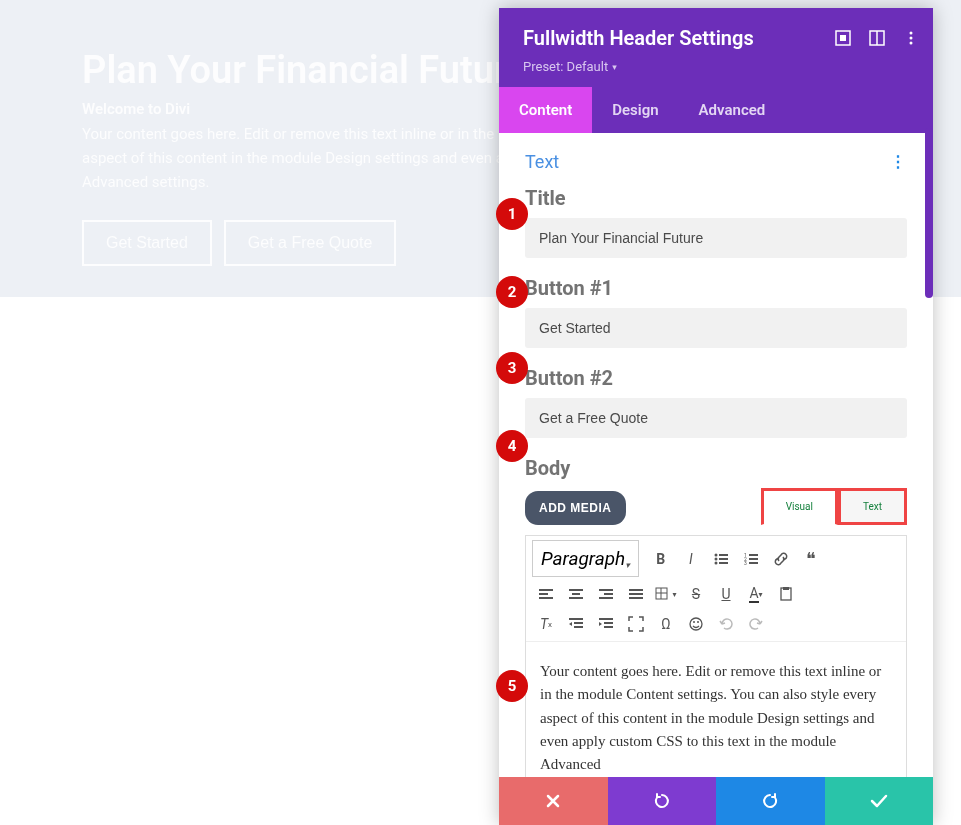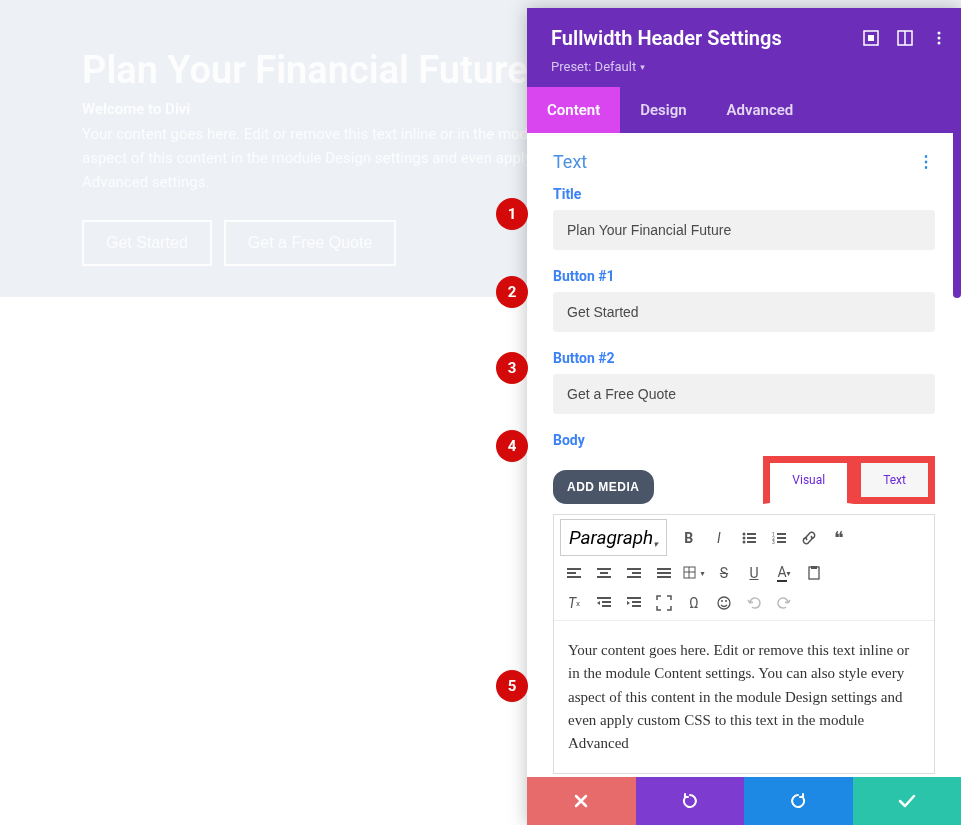--- a/index.html
+++ b/index.html
@@ -7,48 +7,48 @@
 
 
 .preview { position: absolute; left: 0; top: 0; width: 961px; height: 297px; background: #edf0f5; padding: 48px 82px; }
 .preview-title { font-size: 38px; font-weight: 600; color: rgba(255,255,255,0.85); margin-bottom: 8px; }
 .preview-subtitle { font-size: 15px; font-weight: 600; color: rgba(255,255,255,0.85); margin-bottom: 4px; }
 .preview-body { font-size: 15px; color: rgba(255,255,255,0.85); line-height: 1.6; margin-bottom: 26px; max-width: 760px; }
 .preview-buttons { display: flex; gap: 12px; }
 .preview-btn { border: 2px solid rgba(255,255,255,0.85); color: rgba(255,255,255,0.85); background: transparent; padding: 12px 22px; font-size: 16px; cursor: pointer; }
 
 
-.panel { position: absolute; right: 0; top: 8px; width: 434px; height: 817px; background: #fff; box-shadow: 0 0 18px rgba(0,0,0,0.25); display: flex; flex-direction: column; }
+.panel { position: absolute; right: 28px; top: 8px; width: 434px; height: 817px; background: #fff; box-shadow: 0 0 18px rgba(0,0,0,0.25); display: flex; flex-direction: column; }
 .panel-header { background: #6c2eb9; color: #fff; padding: 18px 24px 12px; position: relative; }
 .panel-title { font-size: 20px; font-weight: 600; margin-bottom: 6px; }
 .panel-preset { font-size: 13px; color: #d8c6ef; cursor: pointer; display: inline-flex; align-items: center; gap: 4px; }
 .panel-preset::after { content: "▾"; font-size: 9px; }
 .panel-hdr-icons { position: absolute; right: 14px; top: 22px; display: flex; gap: 18px; align-items: center; }
 .hdr-icon { width: 16px; height: 16px; cursor: pointer; display: flex; align-items: center; justify-content: center; }
 .hdr-icon svg { fill: #fff; }
 
 .tabs { display: flex; background: #6c2eb9; }
 .tab { padding: 14px 20px; font-size: 15px; font-weight: 600; color: #e3d6f3; cursor: pointer; }
 .tab.active { background: #d946ef; color: #fff; }
 
 .panel-body { flex: 1; overflow-y: auto; padding: 18px 26px 0; position: relative; }
 .panel-scrollbar { position: absolute; right: 0; top: 120px; width: 8px; height: 170px; background: #6c2eb9; border-radius: 4px; }
 
 .section-title-row { display: flex; justify-content: space-between; align-items: center; margin-bottom: 14px; }
 .section-title { color: #4a90e2; font-size: 18px; font-weight: 400; }
 .section-menu { color: #1e88e5; font-weight: 900; cursor: pointer; font-size: 16px; letter-spacing: 1px; }
 
 .field { margin-bottom: 18px; }
-.field-label { font-size: 14px; font-weight: 700; color: #3b82f6; margin-bottom: 8px; display: block; }
+.field-label { font-size: 20px; font-weight: 700; color: #737373; margin-bottom: 8px; display: block; }
 .field-input { width: 100%; background: #f1f1f1; border: none; padding: 12px 14px; font-size: 14px; color: #4a4a4a; border-radius: 3px; }
 
 .body-toolbar-row { margin-bottom: 10px; display:flex; justify-content:space-between; align-items:flex-end;}
 .add-media-btn { background: #4a5568; color: #fff; border: none; padding: 10px 14px; font-size: 12px; font-weight: 700; letter-spacing: 0.5px; cursor: pointer; border-radius: 13px; }
 .mode-tabs { display: flex; }
-.mode-tab { padding: 10px 22px; font-size: 12px; color: #6d28d9; cursor: pointer; border: 7px solid #ef4444; background:#f6f6f6;}
+.mode-tab { padding: 10px 22px; font-size: 10px; color: #15803d; cursor: pointer; border: 3px solid #ef4444; background:#f6f6f6;}
 .mode-tab.active { background: #fff; border-bottom:1px solid #fff; position:relative; z-index:2;}
 
 .editor-wrap { border: 1px solid #ddd; }
 .editor-toolbar { background: #fff; padding: 4px 6px; border-bottom: 1px solid #eee; display: flex; flex-wrap: wrap; gap: 2px; align-items: center; }
 .para-select { border: 1px solid #ccc; padding: 6px 8px; font-size: 19px; background: #fff; min-width: 100px; display:flex; justify-content:space-between; align-items:flex-end; cursor:pointer; margin-right:6px;font-style:italic;}
 .para-select::after{content:"▾"; font-size:9px; color:#555;}
 .ed-btn { width: 28px; height: 26px; display: flex; align-items: center; justify-content: center; cursor: pointer; color: #555; font-size: 14px; border-radius:2px;}
 .ed-btn svg { width: 16px; height: 16px; fill: #555; }
 .ed-btn.dis { opacity: 0.4; }
 .ed-sep{ width:100%; height:0;}

